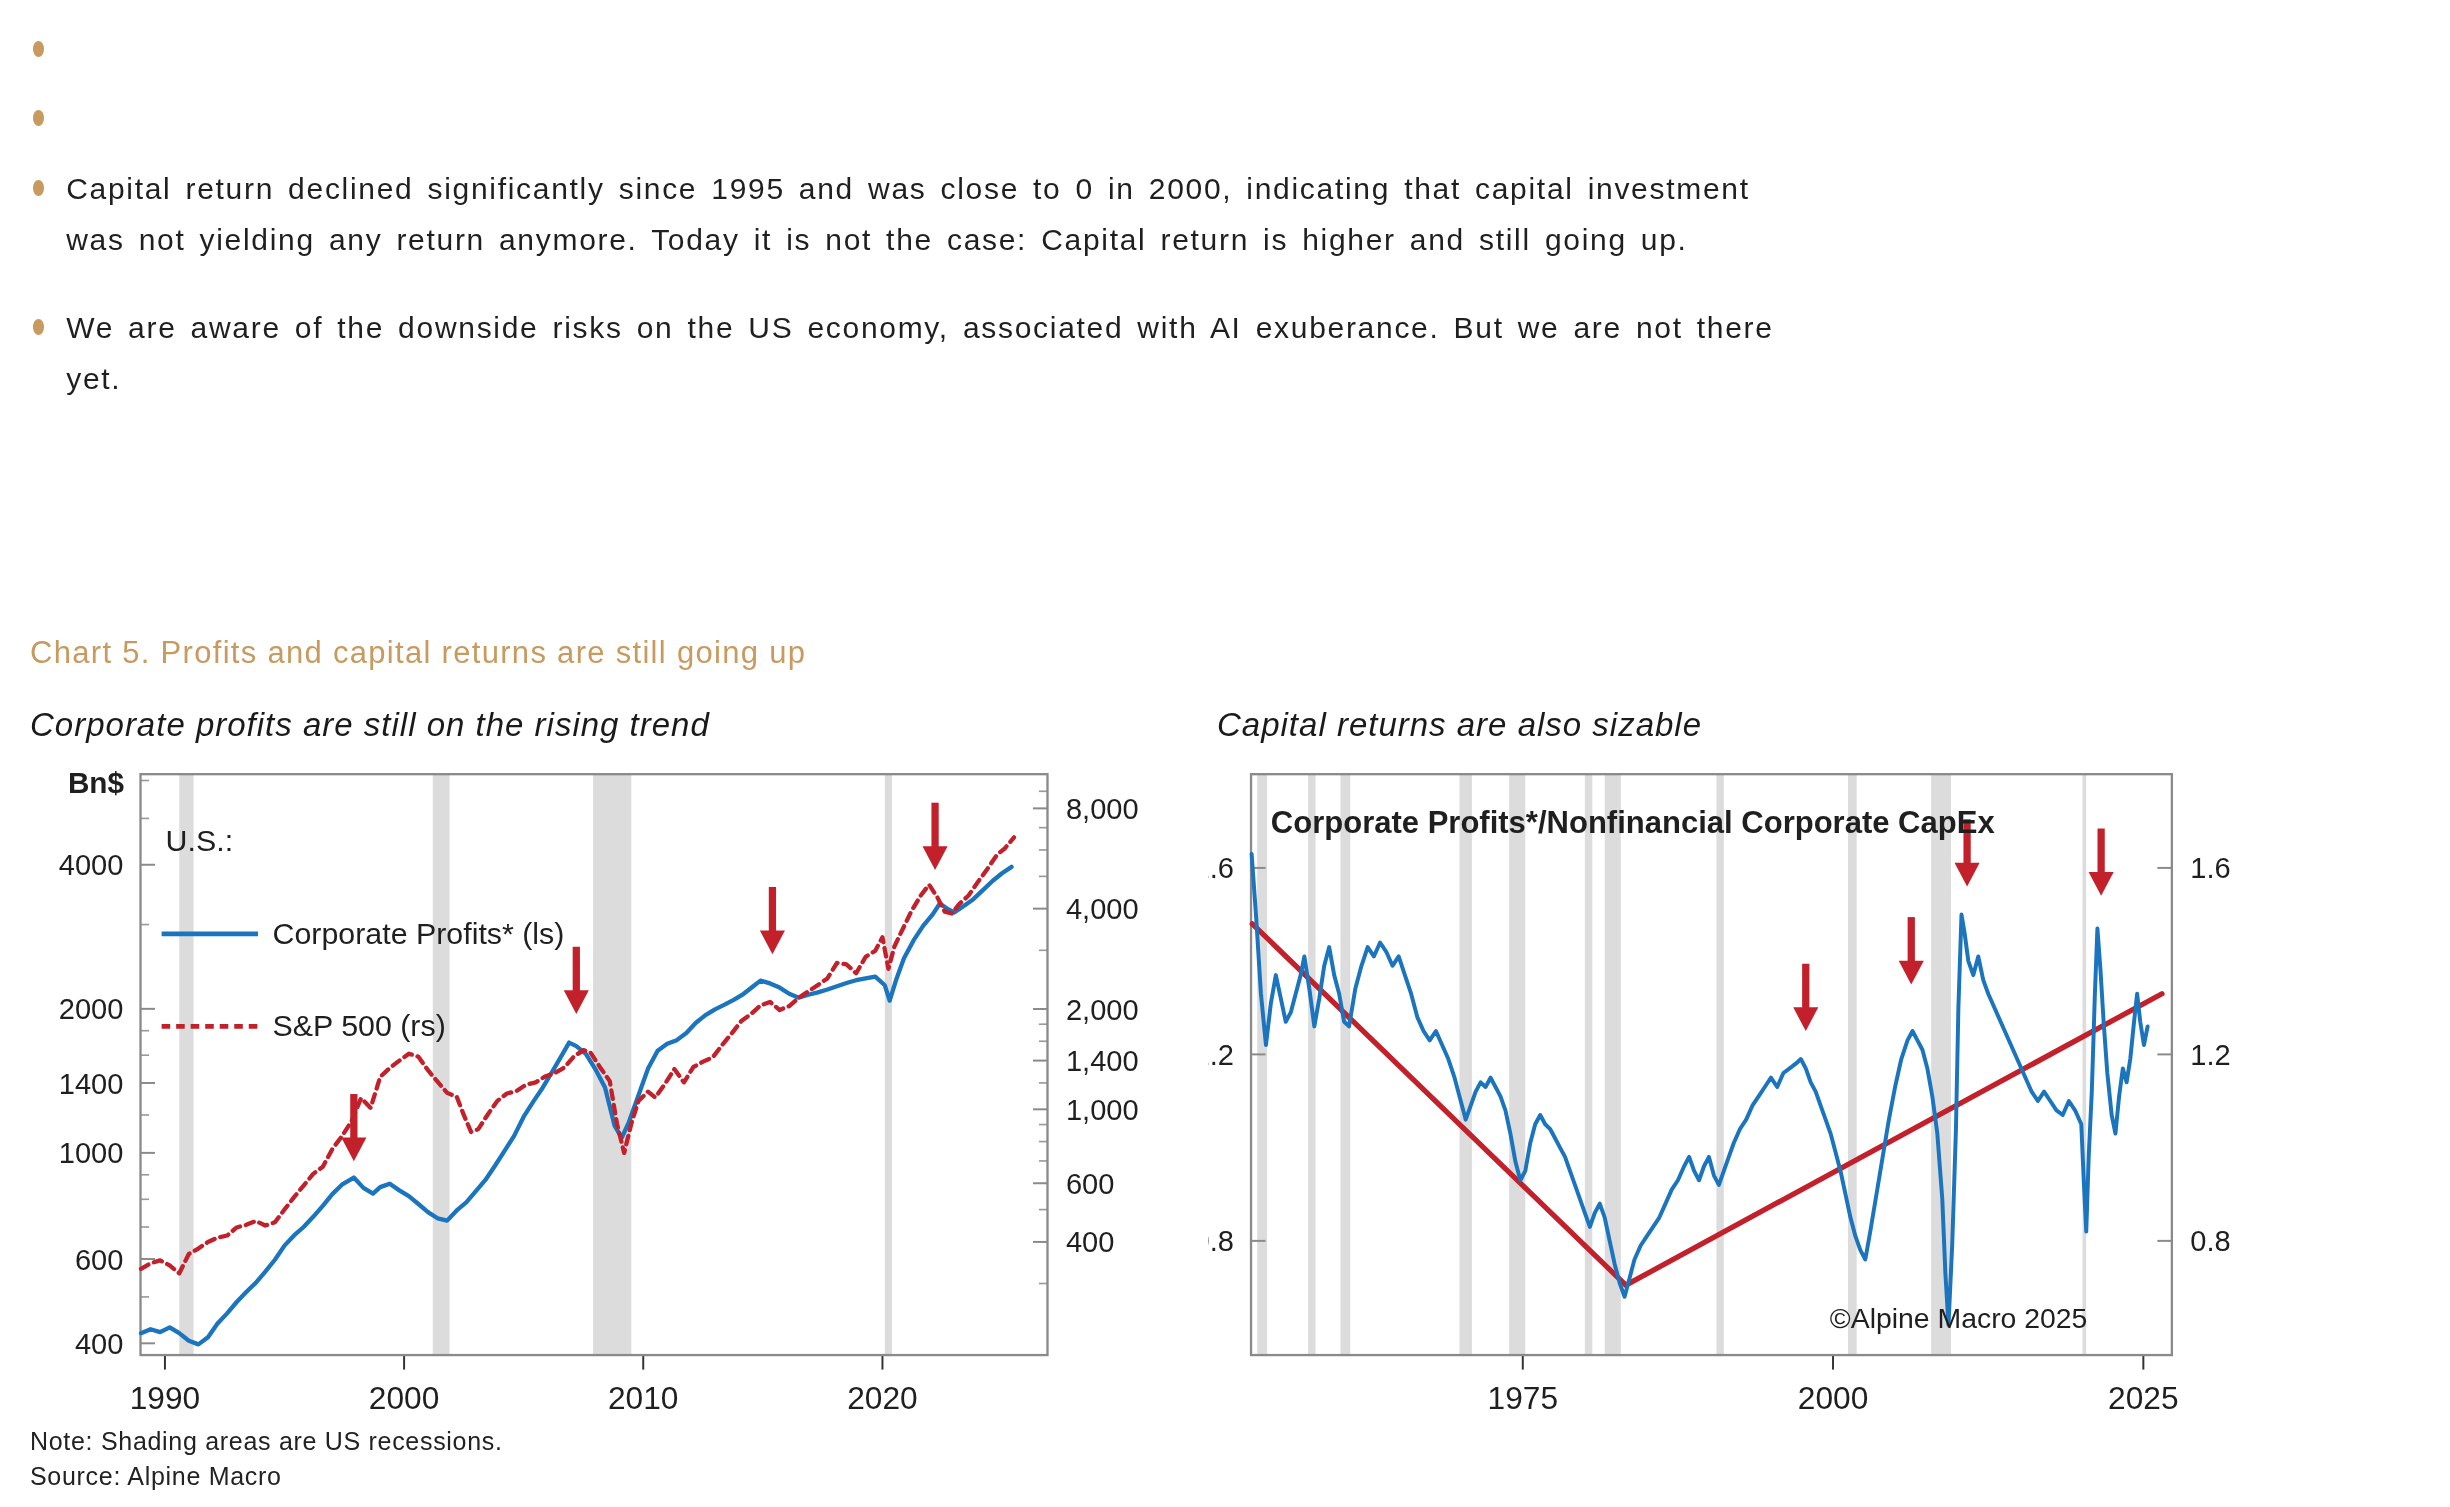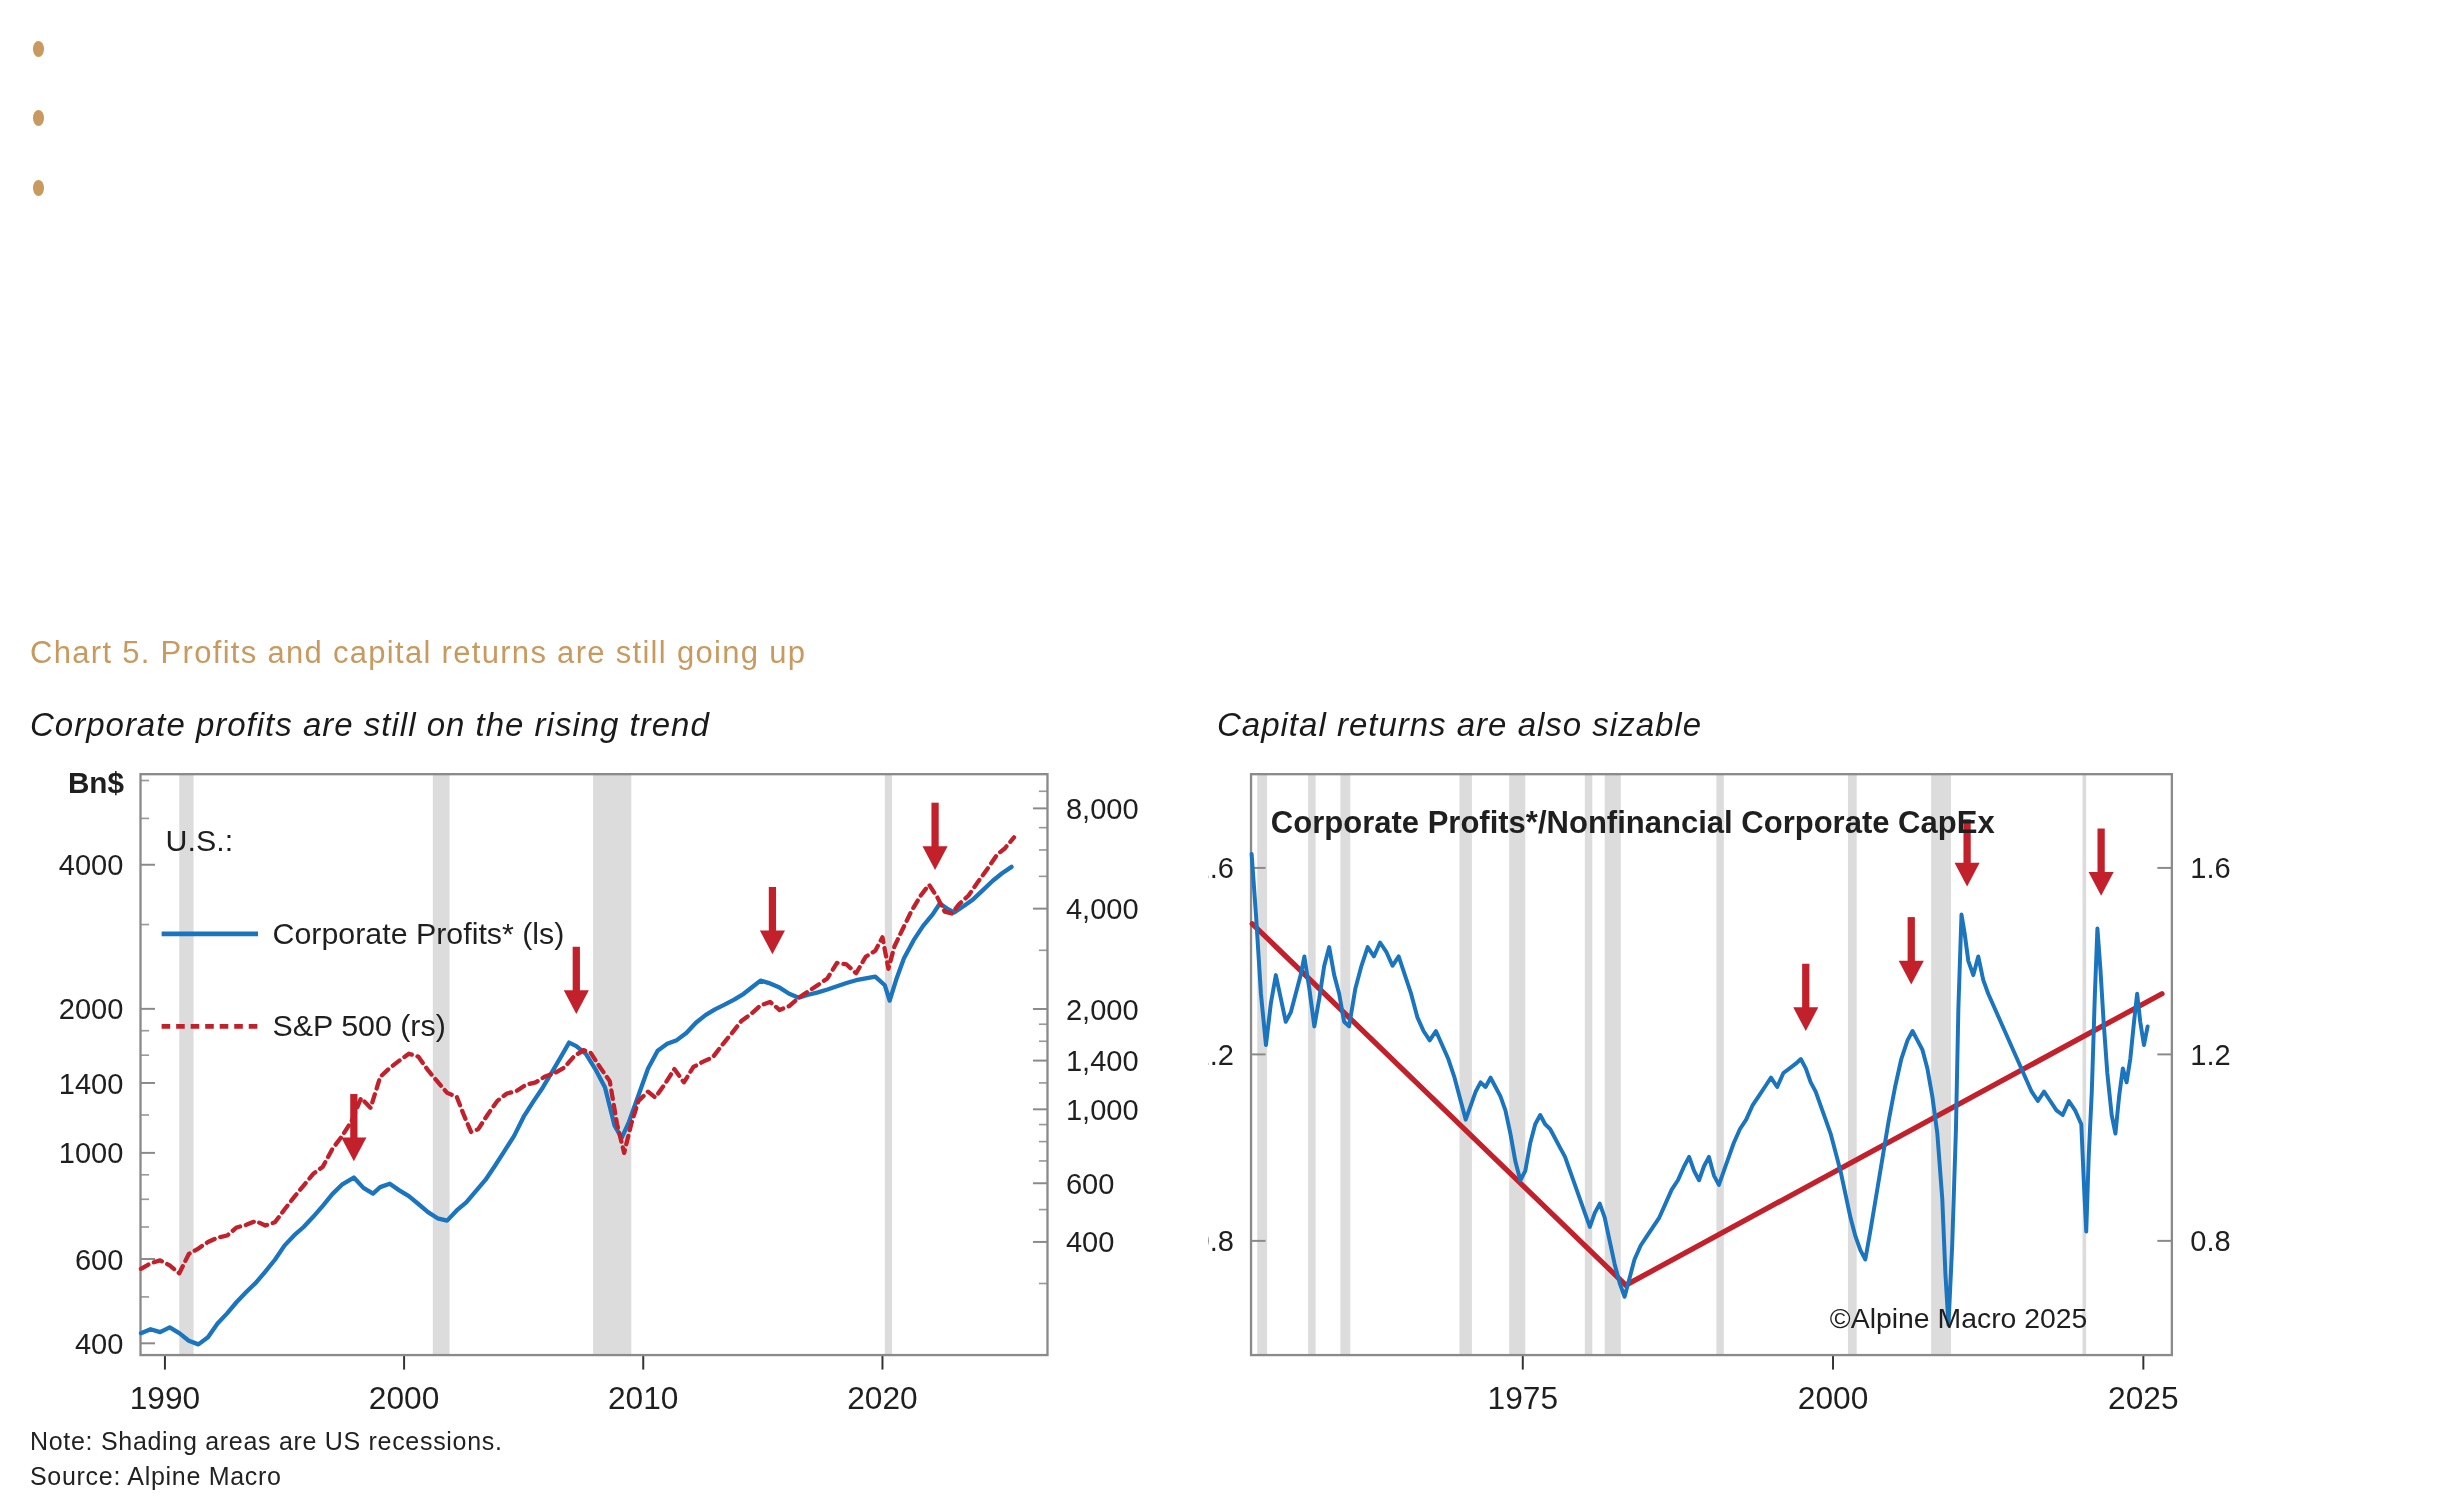--- a/index.html
+++ b/index.html
@@ -25,20 +25,27 @@
 
 <div class="bullets">
   <div class="bullet">
     <span class="dot"></span>
   </div>
   <div class="bullet">
     <span class="dot"></span>
   </div>
   <div class="bullet">
     <span class="dot"></span>
+    <span class="btxt">Capital return declined significantly since 1995 and was close to 0 in 2000, indicating that capital investment
+was not yielding any return anymore. Today it is not the case: Capital return is higher and still going up.</span>
+  </div>
+  <div class="bullet">
+    <span class="dot"></span>
+    <span class="btxt">We are aware of the downside risks on the US economy, associated with AI exuberance. But we are not there
+yet.</span>
   </div>
 </div>
 
 <h2 class="section-title">Chart 5. Profits and capital returns are still going up</h2>
 
 <div class="subtitle sub-left">Corporate profits are still on the rising trend</div>
 <div class="subtitle sub-right">Capital returns are also sizable</div>
 
 <svg id="chart-left" width="1182" height="670" viewBox="0 0 1790 1015">
     <rect x="216.7" y="23" width="21.7" height="880" fill="#DCDCDC"></rect>

